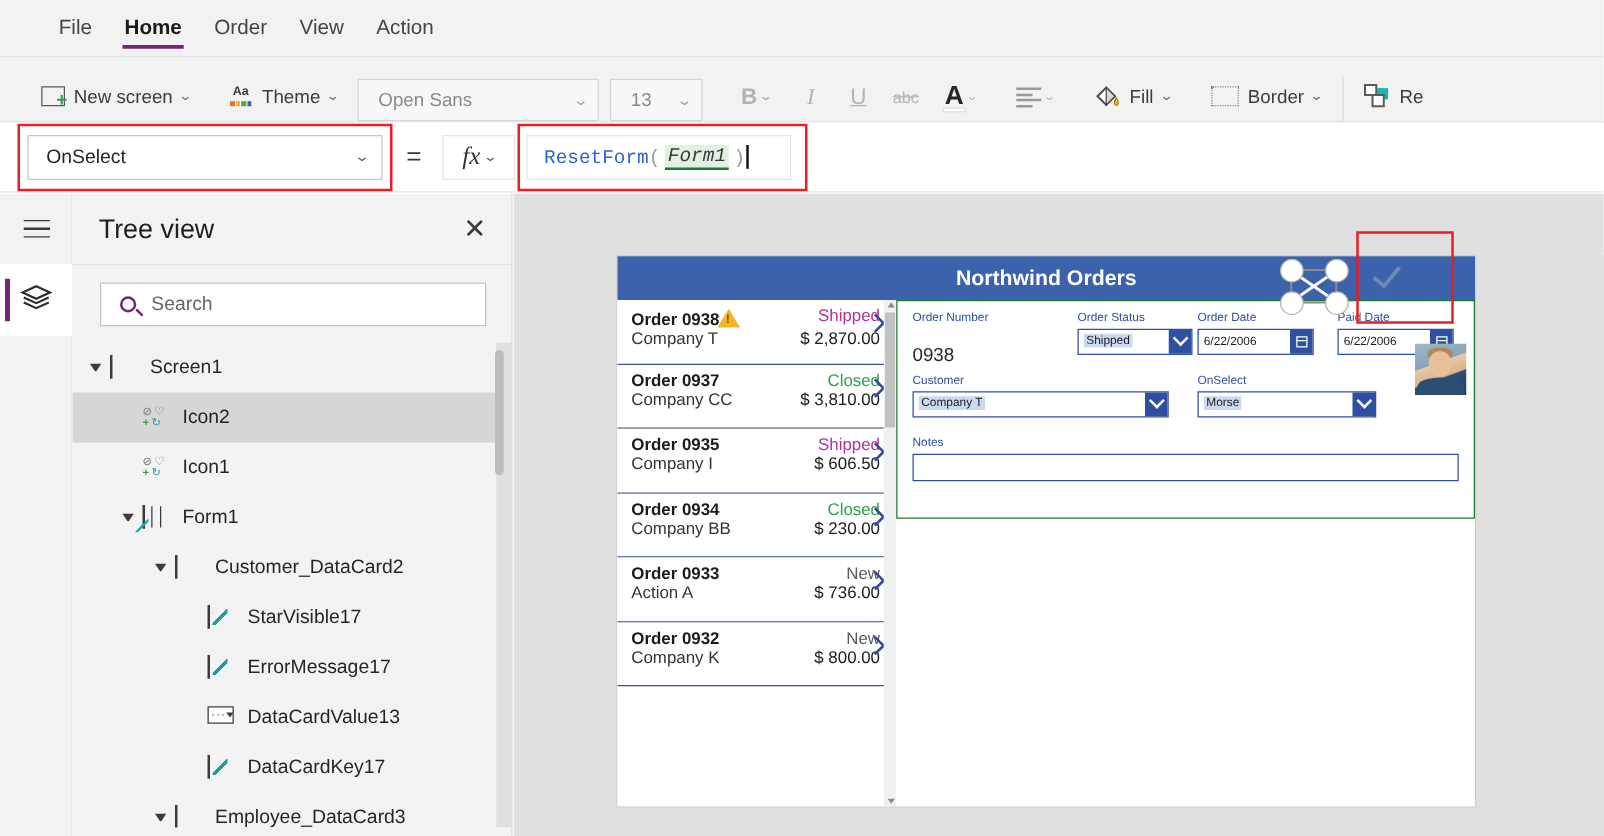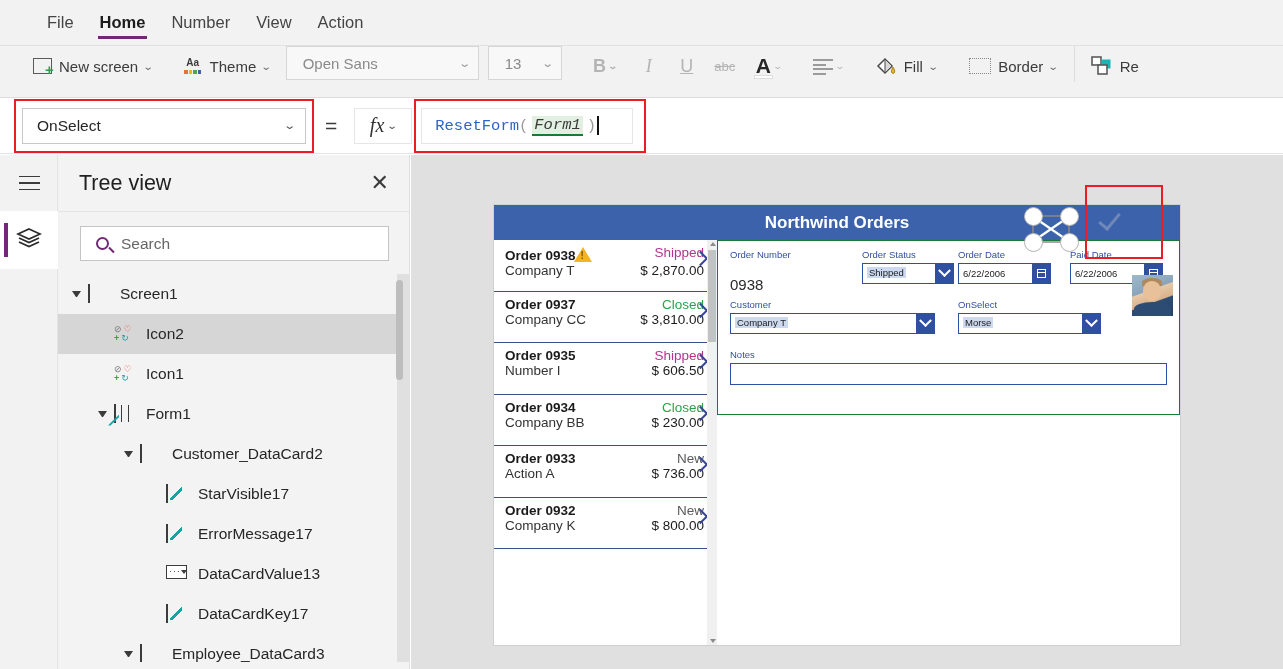--- a/index.html
+++ b/index.html
@@ -24,21 +24,21 @@
   .menu-item.active { color: #1b1b1b; font-weight: bold; }
   .menu-item.active::after {
     content: ""; position: absolute; left: 11px; right: 11px; bottom: 7px;
     height: 2.5px; background: #742774;
   }
 
   
   .ribbon {
     position: absolute; left: 0; top: 46px; width: 1283px; height: 52px;
     background: #f2f2f2; border-bottom: 1px solid #dcdcdc;
-    display: flex; align-items: flex-start;
+    display: flex; align-items: flex-end;
   }
   .rb-btn {
     display: flex; align-items: center; height: 40px; padding: 0 9px;
     font-size: 15px; color: #3b3b3b; cursor: default; white-space: nowrap;
   }
   .rb-label { margin-left: 7px; }
   .chev { margin-left: 6px; font-size: 10px; color: #6b6b6b; transform: scaleX(1.35); }
   .rb-sep { width: 1px; height: 36px; background: #dcdcdc; margin: 0 7px; }
 
   .combo {
@@ -318,21 +318,21 @@
   .redbox2 { position: absolute; border: 2.5px solid #ec1c24; pointer-events: none; }
 </style>
 </head>
 <body>
 
 <div id="app">
 
   <div class="menubar">
     <div class="menu-item">File</div>
     <div class="menu-item active">Home</div>
-    <div class="menu-item">Number</div>
+    <div class="menu-item">Order</div>
     <div class="menu-item">View</div>
     <div class="menu-item">Action</div>
   </div>
 
   <div class="ribbon">
     <div style="width:24px"></div>
     <div class="rb-btn">
       <span class="ico ico-newscreen"></span>
       <span class="rb-label">New screen</span>
       <span class="chev">⌄</span>
@@ -595,21 +595,21 @@
               </div>
               <span class="gi-chev"></span>
             </div>
             <div class="gal-item">
               <div class="gi-left">
                 <div class="gi-row">
                   <span class="gi-order">Order 0935</span>
                   <span class="gi-status st-shipped">Shipped</span>
                 </div>
                 <div class="gi-row">
-                  <span class="gi-comp">Number I</span>
+                  <span class="gi-comp">Company I</span>
                   <span class="gi-amt">$ 606.50</span>
                 </div>
               </div>
               <span class="gi-chev"></span>
             </div>
             <div class="gal-item">
               <div class="gi-left">
                 <div class="gi-row">
                   <span class="gi-order">Order 0934</span>
                   <span class="gi-status st-closed">Closed</span>

